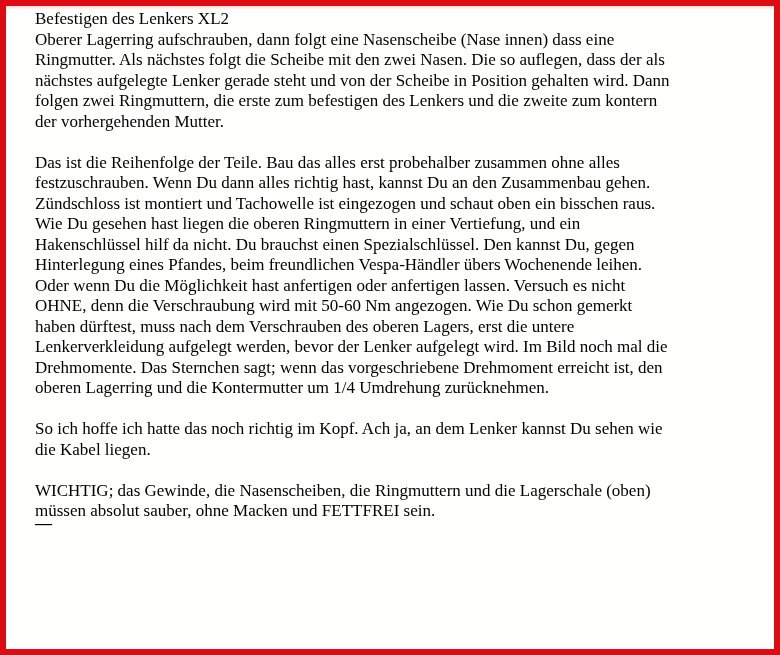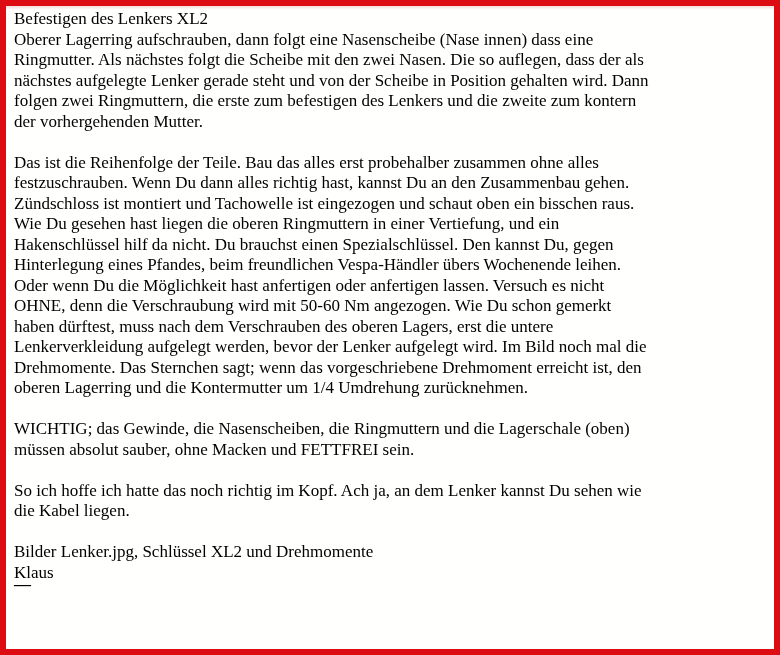--- a/index.html
+++ b/index.html
@@ -54,23 +54,22 @@
   .signature-sep {
     display: block;
     margin-top: -8px;
     font-weight: bold;
     letter-spacing: -1px;
   }
 </style>
 </head>
 <body>
 
-<div class="page" style="border-color: rgb(220, 12, 18); background: rgb(255, 255, 253); color: rgb(0, 0, 0);">
+<div class="page" style="border-color: rgb(220, 12, 18); background: rgb(255, 255, 253); color: rgb(0, 0, 0); padding-left: 21px;">
   <span class="corner-handle"></span>
   <div class="content">
     <p>Befestigen des Lenkers XL2<br>Oberer Lagerring aufschrauben, dann folgt eine Nasenscheibe (Nase innen) dass eine<br>Ringmutter. Als nächstes folgt die Scheibe mit den zwei Nasen. Die so auflegen, dass der als<br>nächstes aufgelegte Lenker gerade steht und von der Scheibe in Position gehalten wird. Dann<br>folgen zwei Ringmuttern, die erste zum befestigen des Lenkers und die zweite zum kontern<br>der vorhergehenden Mutter.</p>
     <p>Das ist die Reihenfolge der Teile. Bau das alles erst probehalber zusammen ohne alles<br>festzuschrauben. Wenn Du dann alles richtig hast, kannst Du an den Zusammenbau gehen.<br>Zündschloss ist montiert und Tachowelle ist eingezogen und schaut oben ein bisschen raus.<br>Wie Du gesehen hast liegen die oberen Ringmuttern in einer Vertiefung, und ein<br>Hakenschlüssel hilf da nicht. Du brauchst einen Spezialschlüssel. Den kannst Du, gegen<br>Hinterlegung eines Pfandes, beim freundlichen Vespa-Händler übers Wochenende leihen.<br>Oder wenn Du die Möglichkeit hast anfertigen oder anfertigen lassen. Versuch es nicht<br>OHNE, denn die Verschraubung wird mit 50-60 Nm angezogen. Wie Du schon gemerkt<br>haben dürftest, muss nach dem Verschrauben des oberen Lagers, erst die untere<br>Lenkerverkleidung aufgelegt werden, bevor der Lenker aufgelegt wird. Im Bild noch mal die<br>Drehmomente. Das Sternchen sagt; wenn das vorgeschriebene Drehmoment erreicht ist, den<br>oberen Lagerring und die Kontermutter um 1/4 Umdrehung zurücknehmen.</p>
+    <p>So ich hoffe ich hatte das noch richtig im Kopf. Ach ja, an dem Lenker kannst Du sehen wie<br>die Kabel liegen.</p>
     <p>WICHTIG; das Gewinde, die Nasenscheiben, die Ringmuttern und die Lagerschale (oben)<br>müssen absolut sauber, ohne Macken und FETTFREI sein.</p>
-    <p>So ich hoffe ich hatte das noch richtig im Kopf. Ach ja, an dem Lenker kannst Du sehen wie<br>die Kabel liegen.</p>
-    <p>Bilder Lenker.jpg, Schlüssel XL2 und Drehmomente<br>Klaus</p>
     <span class="signature-sep">—</span>
   </div>
 </div>
 
 </body></html>

